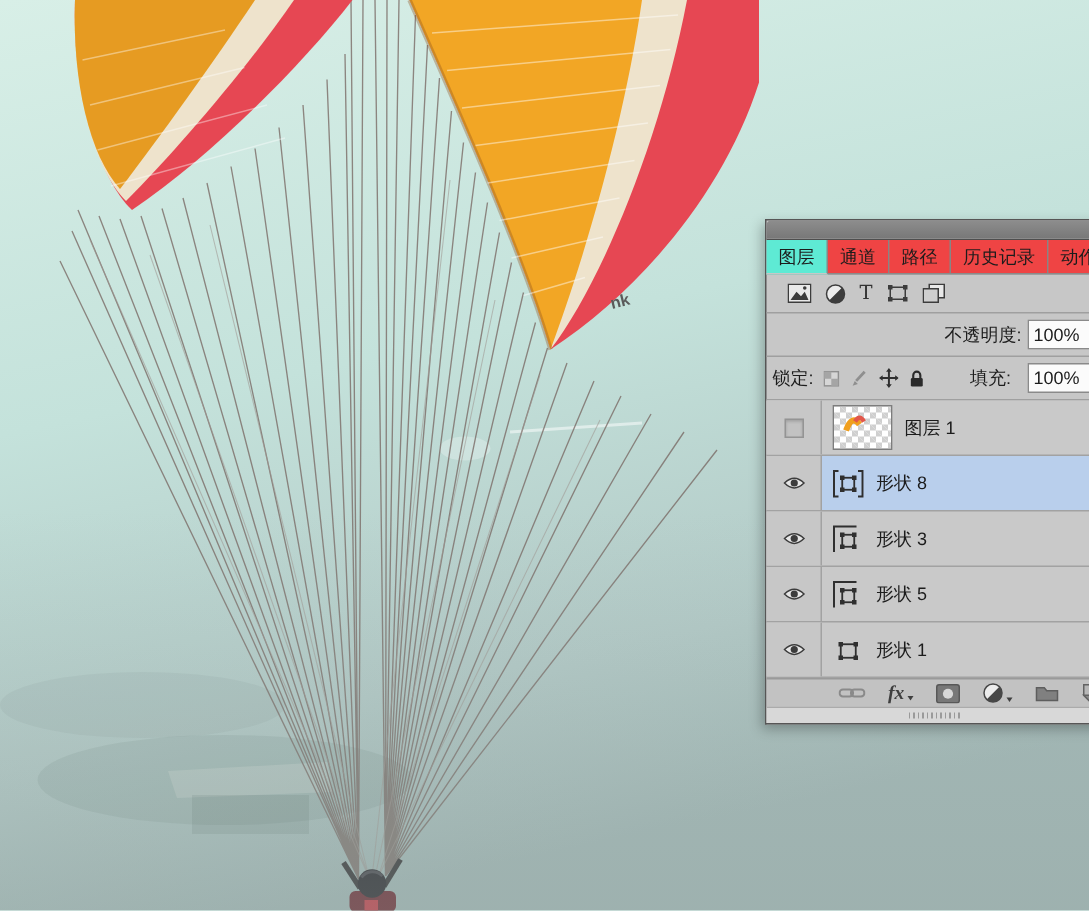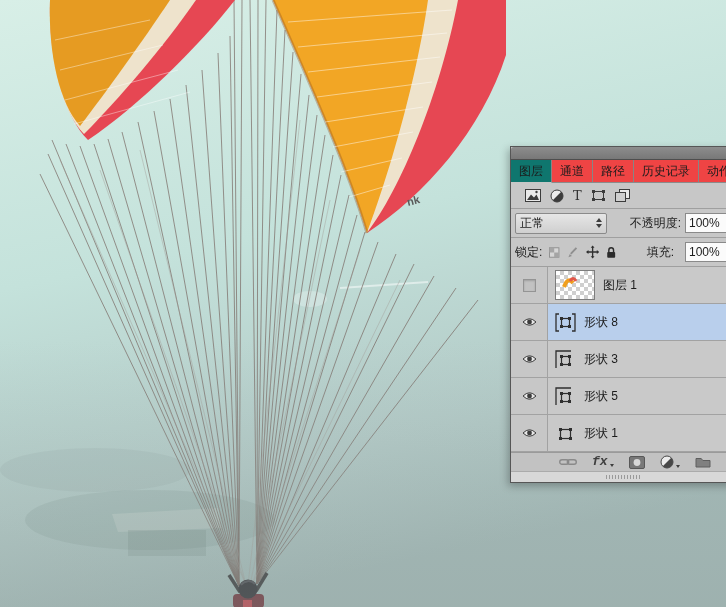--- a/index.html
+++ b/index.html
@@ -10,21 +10,21 @@
   
   .panel{position:absolute;left:510px;top:146px;width:226px;background:#c7c7c7;
     border:1px solid #565656;border-right:none;box-shadow:-2px 3px 8px rgba(0,0,0,.28);
     font-size:12px;color:#1c1c1c;}
   .drag-bar{height:12px;background:linear-gradient(#8d8d8d,#787878);
     border-bottom:1px solid #4e4e4e;border-radius:3px 0 0 0;}
   .tab-strip{height:22px;background:#9e9e9e;display:flex;align-items:stretch;
     border-bottom:1px solid #8b8b8b;}
   .tab{padding:3px 8px 0;border-right:1px solid #868686;background:#ef4444;
     white-space:nowrap;cursor:default;}
-  .tab.active{background:#0f766e;border-bottom:1px solid #c7c7c7;margin-bottom:-1px;}
+  .tab.active{background:#5eead4;border-bottom:1px solid #c7c7c7;margin-bottom:-1px;}
   .row{display:flex;align-items:center;padding:0 4px;border-bottom:1px solid #9f9f9f;}
   .filter-row{height:25px;gap:4px;}
   .select{display:flex;align-items:center;gap:4px;height:19px;padding:0 4px;
     background:linear-gradient(#e6e6e6,#cfcfcf);border:1px solid #8a8a8a;border-radius:2px;}
   .kind-select{width:74px;}
   .blend-select{width:112px;}
   .updown{margin-left:auto;display:flex;flex-direction:column;gap:2px;}
   .updown i{display:block;width:0;height:0;border-left:3px solid transparent;border-right:3px solid transparent;}
   .updown .up{border-bottom:4px solid #3d3d3d;}
   .updown .dn{border-top:4px solid #3d3d3d;}
@@ -49,21 +49,21 @@
   .layer-row.selected .layer-main{background:#b9cfec;}
   .thumb{width:38px;height:28px;flex:none;border:1px solid #7d7d7d;background-color:#fff;
     background-image:linear-gradient(45deg,#cfcfcf 25%,transparent 25%,transparent 75%,#cfcfcf 75%),
                      linear-gradient(45deg,#cfcfcf 25%,transparent 25%,transparent 75%,#cfcfcf 75%);
     background-size:8px 8px;background-position:0 0,4px 4px;}
   .layer-name{white-space:nowrap;}
 
   .bottom-bar{height:18px;background:#c2c2c2;border-top:1px solid #9a9a9a;
     display:flex;align-items:center;gap:15px;padding-left:48px;}
   .bbtn{display:flex;align-items:flex-end;cursor:pointer;}
-  .fx-label{font-family:Liberation Mono, monospace;font-style:italic;
+  .fx-label{font-family:Liberation Serif, serif;font-style:italic;
     font-weight:bold;font-size:13px;line-height:12px;color:#3f3f3f;}
   .mini-dn{width:0;height:0;border-left:2.5px solid transparent;border-right:2.5px solid transparent;
     border-top:3.5px solid #3f3f3f;margin:0 0 1px 2px;}
   .grip{height:10px;background:#d8d8d8;border-top:1px solid #ababab;
     display:flex;align-items:center;justify-content:center;}
   .grip-dots{width:36px;height:4px;
     background:repeating-linear-gradient(90deg,#9a9a9a 0 1px,transparent 1px 3px);}
 </style>
 </head>
 <body>
@@ -186,27 +186,20 @@
           <rect x="11" y="9" width="3" height="3" fill="#3c3c3c"></rect>
       </svg>
       <svg width="15" height="13" viewBox="0 0 15 13">
         <rect x="4.5" y="0.5" width="10" height="9" fill="#e9e9e9" stroke="#3c3c3c"></rect>
         <rect x="0.5" y="3.5" width="10" height="9" fill="#cfcfcf" stroke="#3c3c3c"></rect>
       </svg>
     </div>
   </div>
 
   <div class="row blend-row">
-    <div class="select blend-select">
-      <span>正常</span>
-      <span class="updown">
-          <i class="up"></i>
-          <i class="dn"></i>
-        </span>
-    </div>
     <span class="lbl right">不透明度:</span>
     <div class="field">
       <span>100%</span>
     </div>
   </div>
 
   <div class="row lock-row">
     <span class="lbl">锁定:</span>
     <svg width="11" height="11" viewBox="0 0 11 11">
       <rect x="0.5" y="0.5" width="10" height="10" fill="#d6d6d6" stroke="#8f8f8f"></rect>

